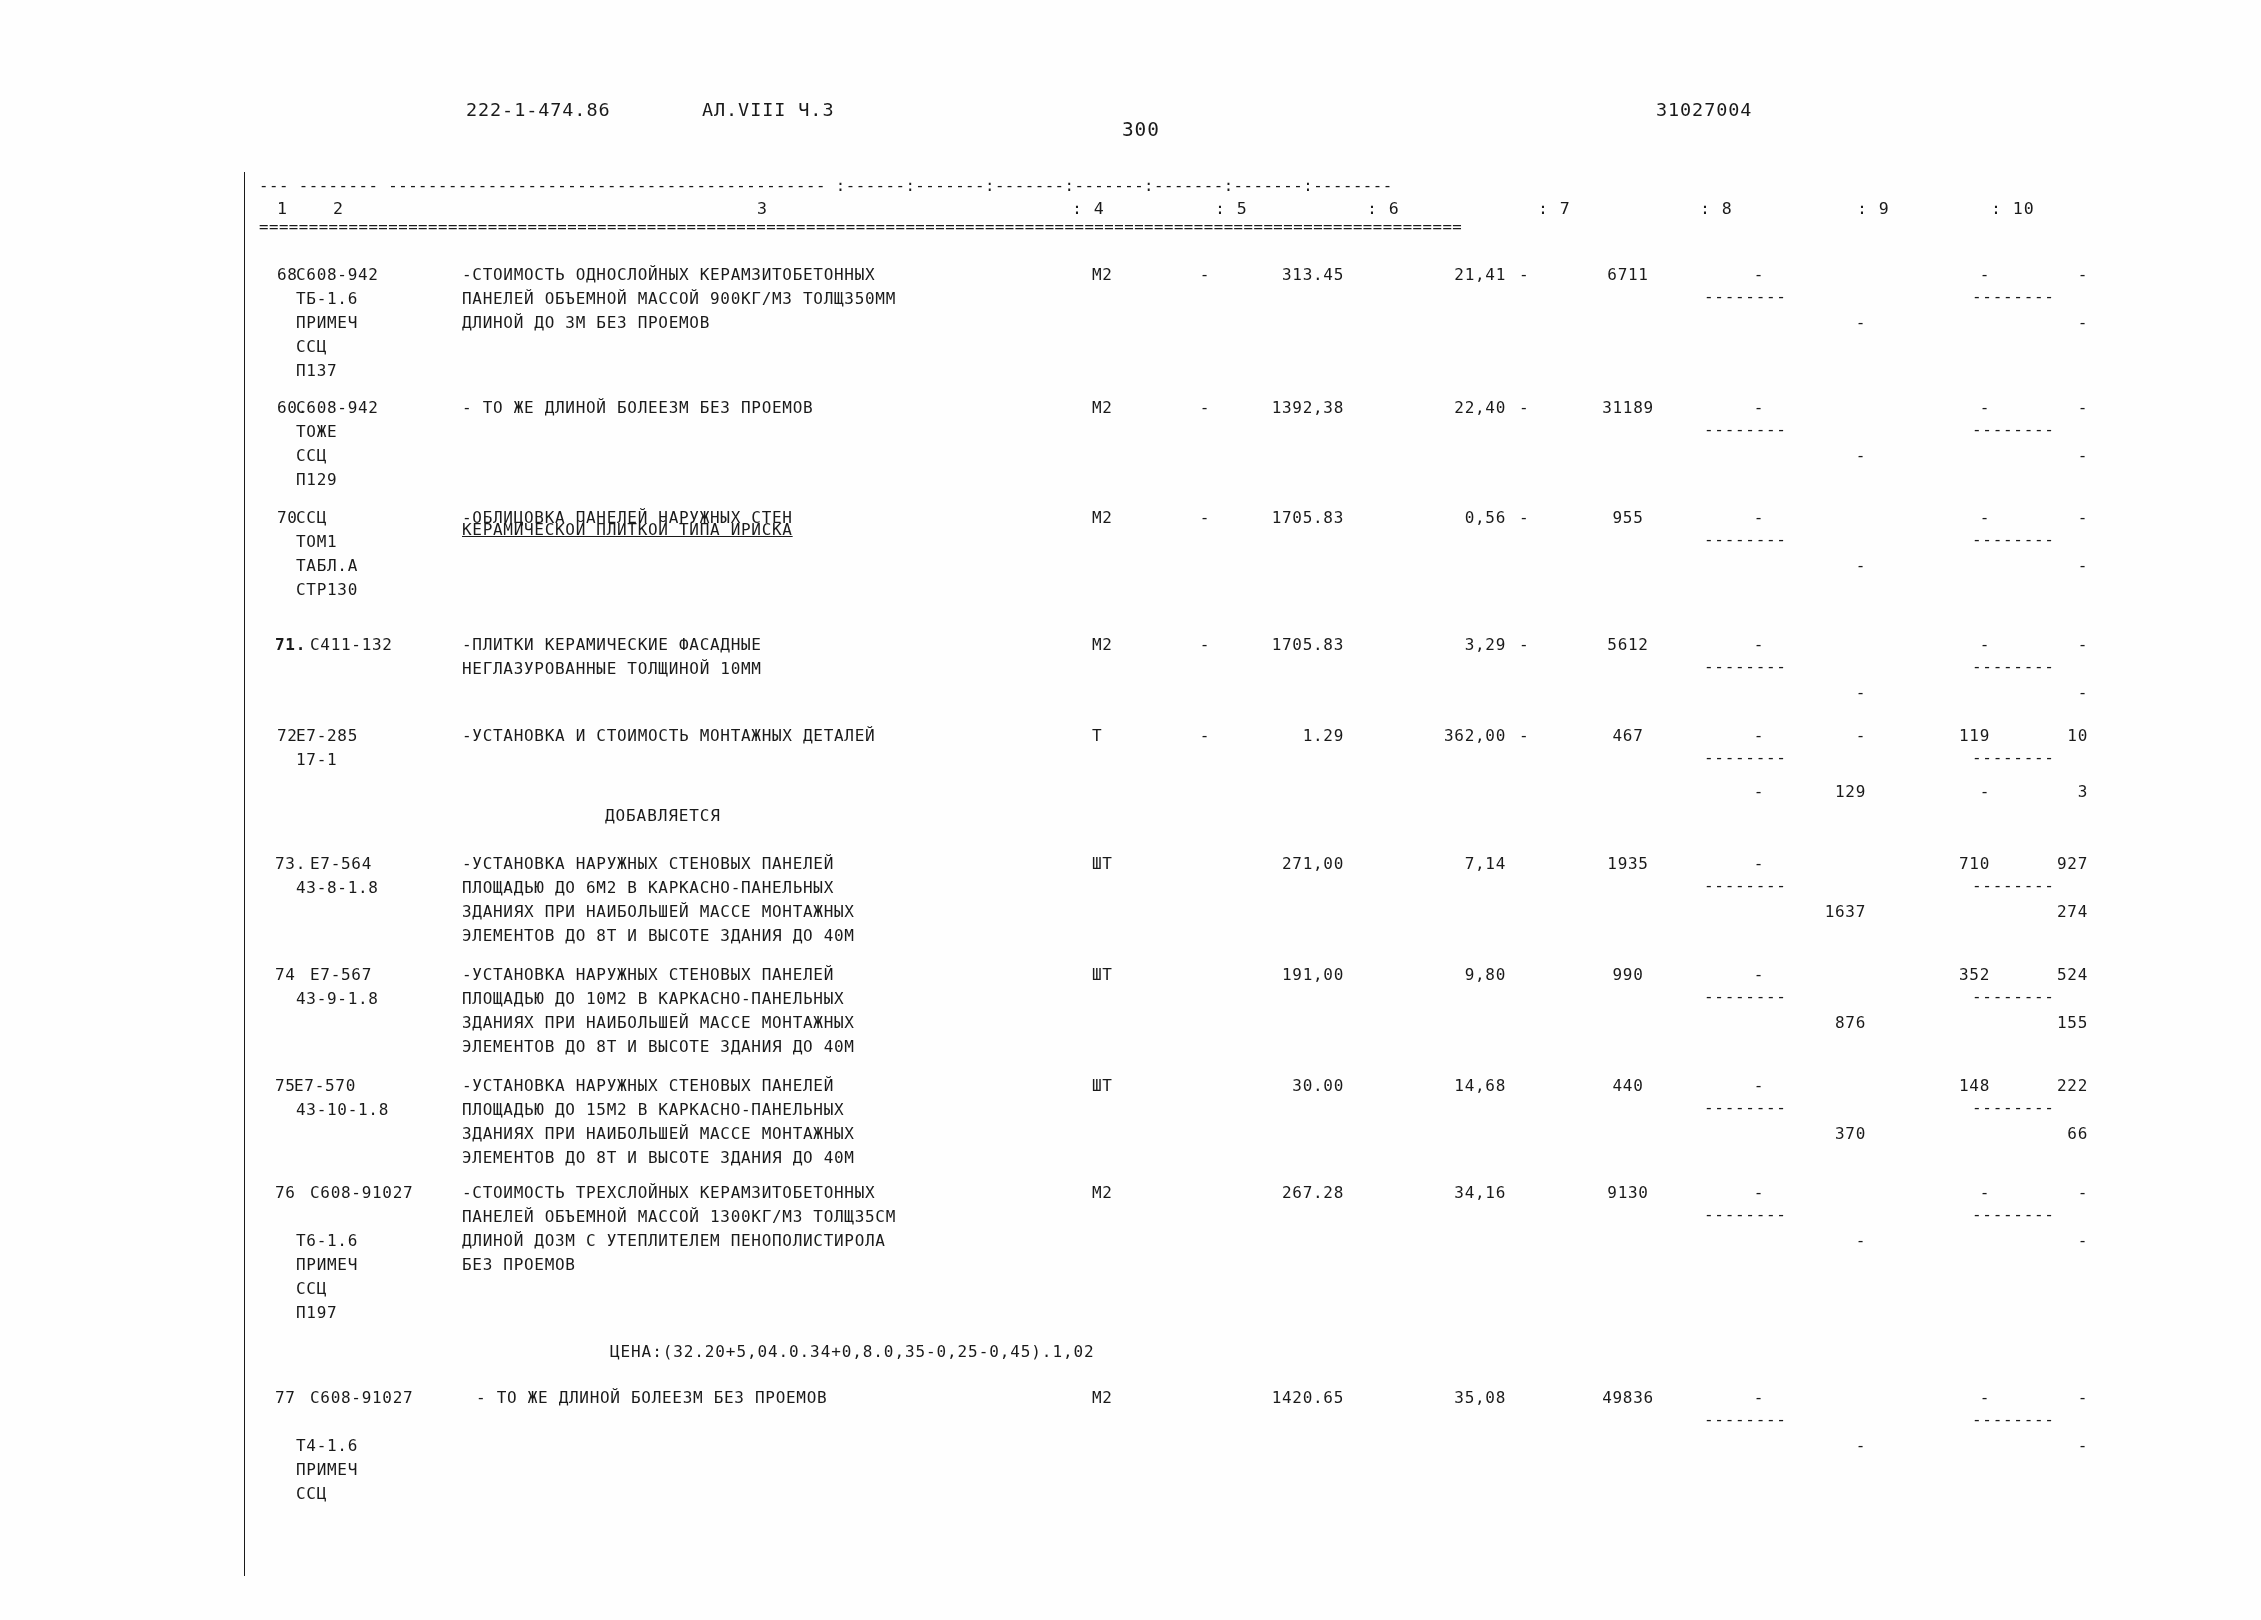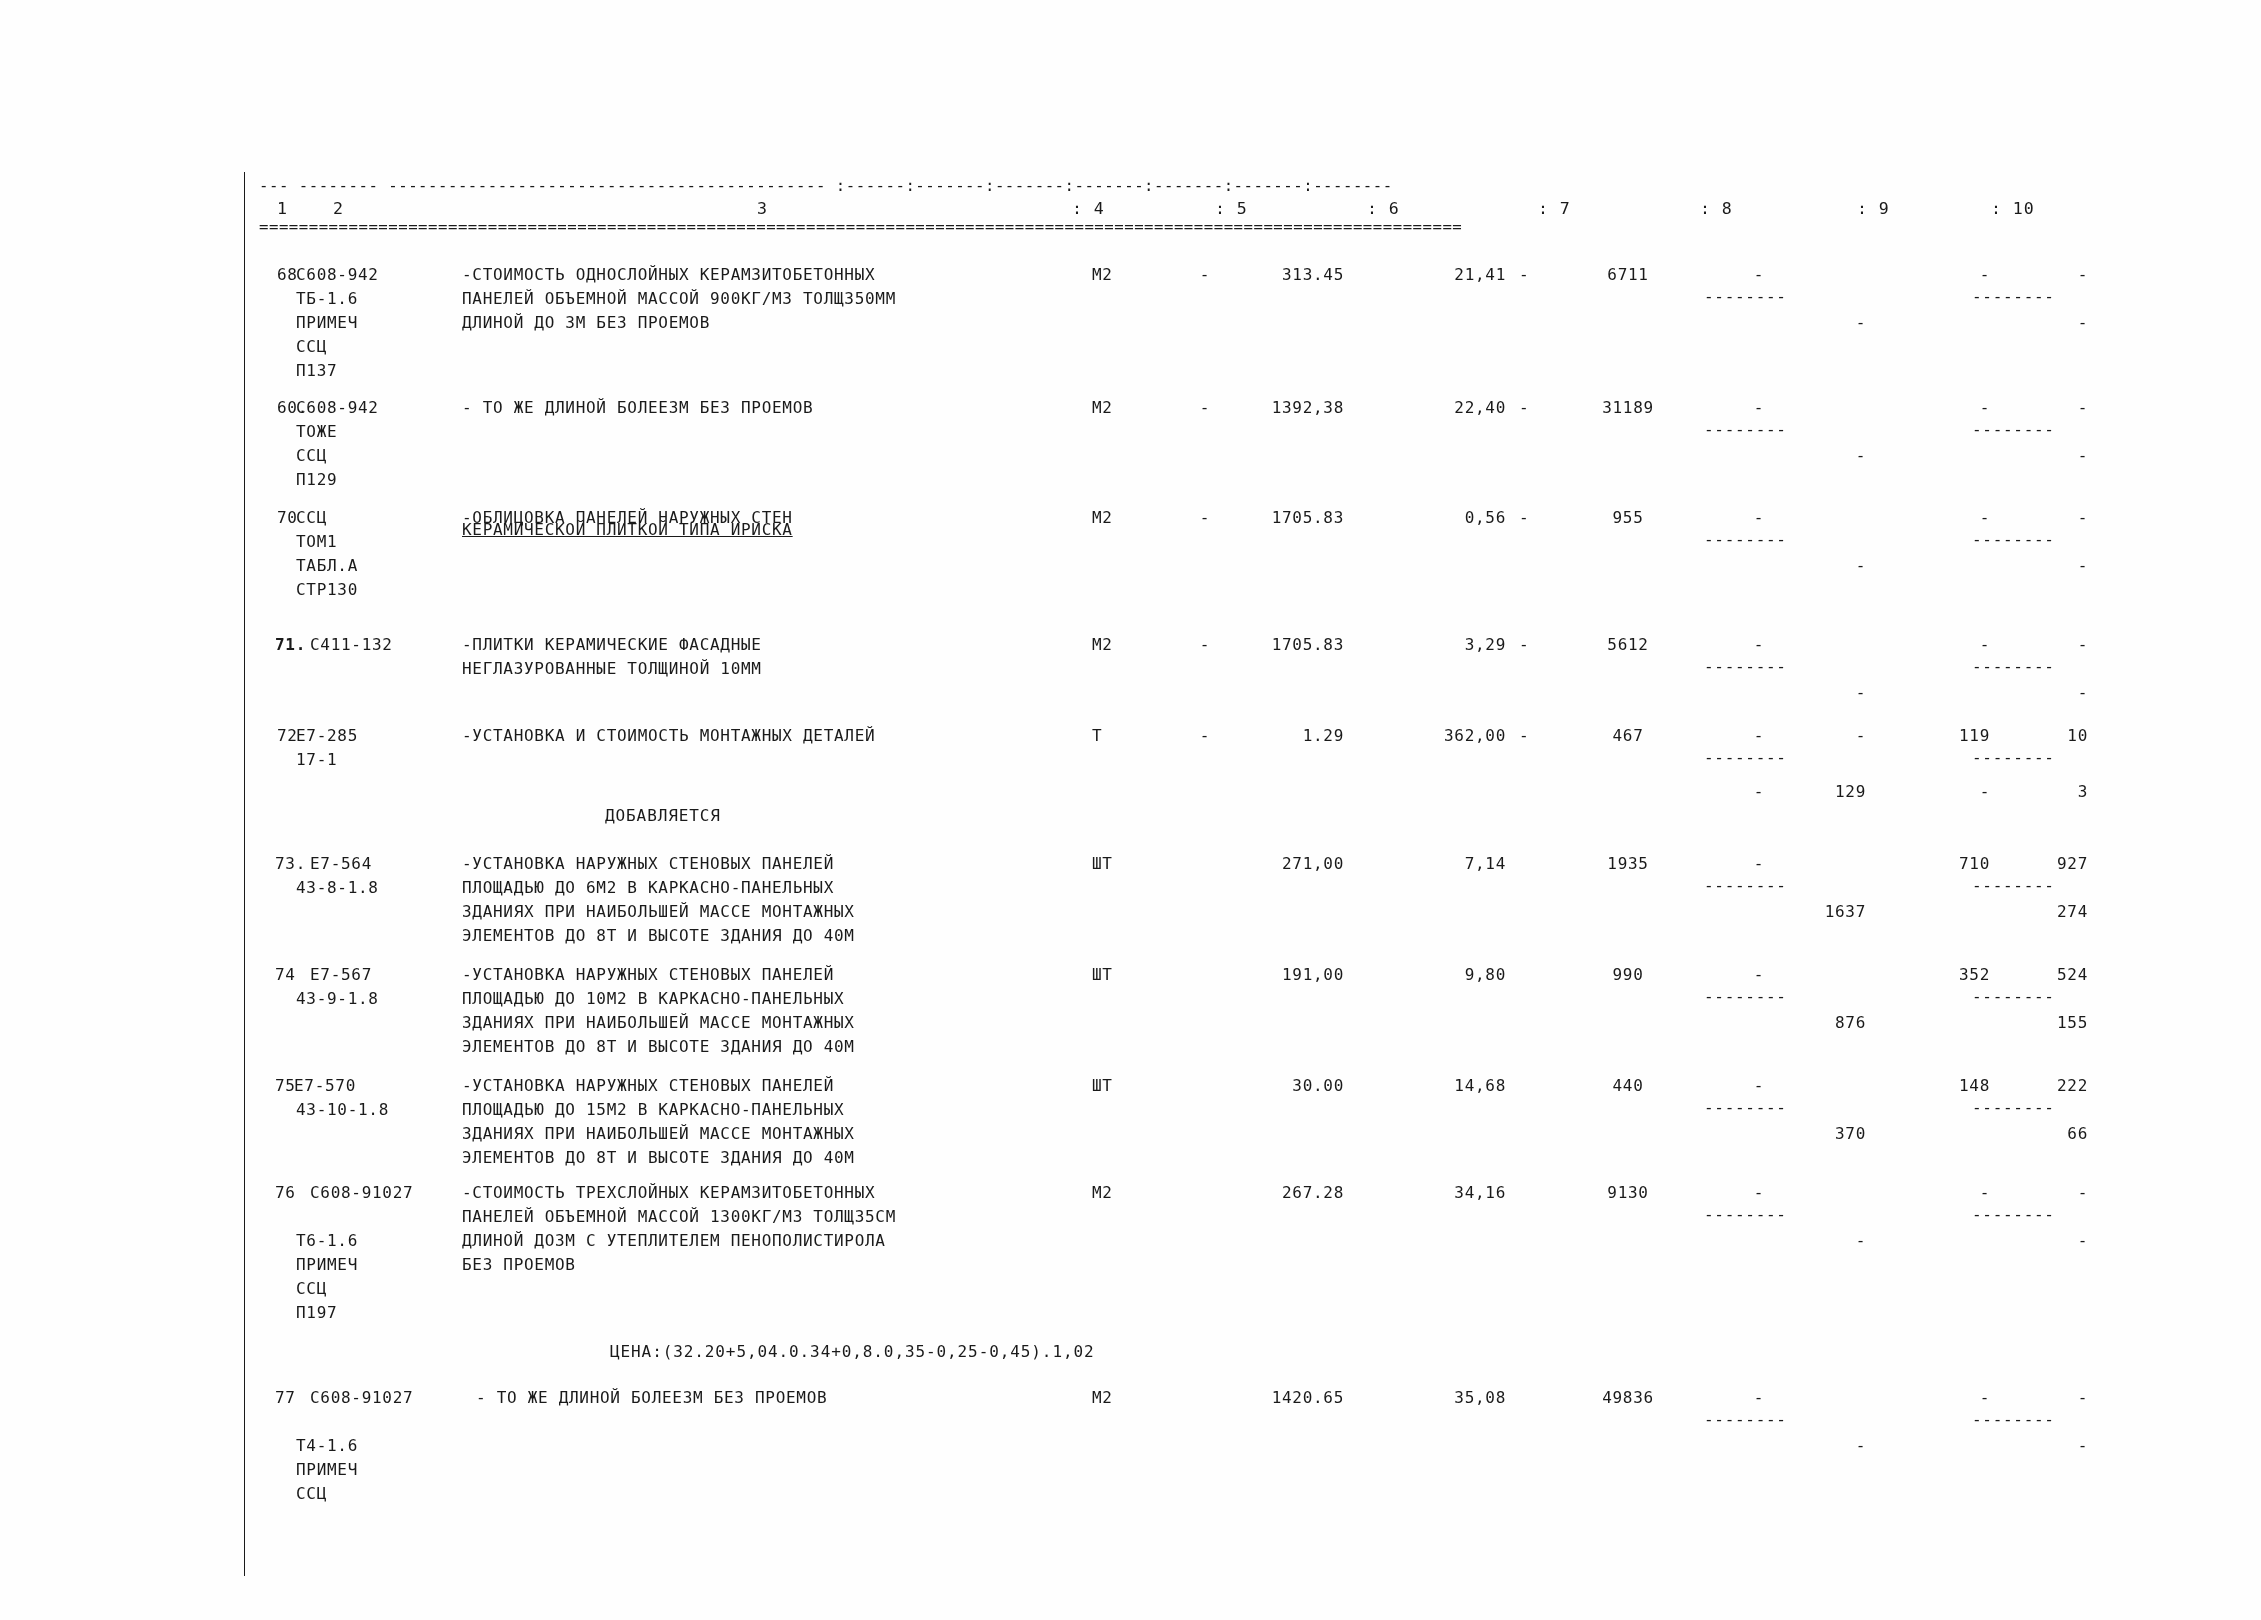--- a/index.html
+++ b/index.html
@@ -103,20 +103,26 @@
     font-size: 16px;
     letter-spacing: 0.9px;
     white-space: pre;
   }
 </style>
 </head>
 <body>
 
 <div class="page">
 
+  <div class="hdr">
+    <span class="code1">222-1-474.86</span>
+    <span class="code2">АЛ.VIII Ч.3</span>
+    <span class="pageno">300</span>
+    <span class="code3">31027004</span>
+  </div>
 
   <div class="dashrow dash-top">---  -------- --------------------------------------------   :------:-------:-------:-------:-------:-------:--------</div>
   <div class="dashrow dash-bot">=========================================================================================================================</div>
 
   <div class="colhead" style="left:277px;">1</div>
   <div class="colhead" style="left:333px;">2</div>
   <div class="colhead" style="left:757px;">3</div>
   <div class="colhead" style="left:1072px;">:  4</div>
   <div class="colhead" style="left:1215px;">:  5</div>
   <div class="colhead" style="left:1367px;">:  6</div>

